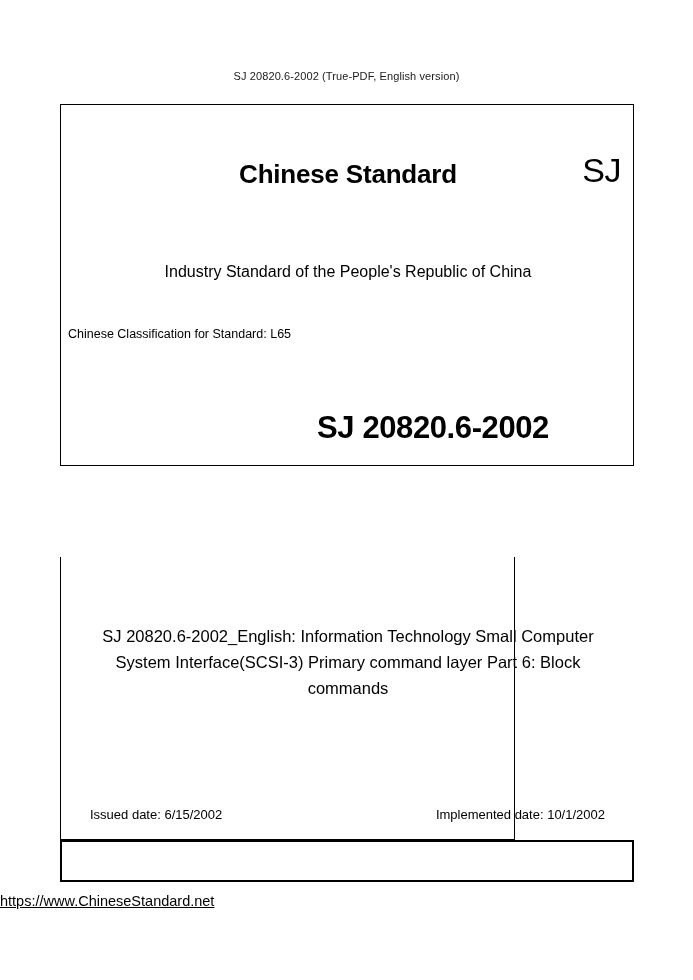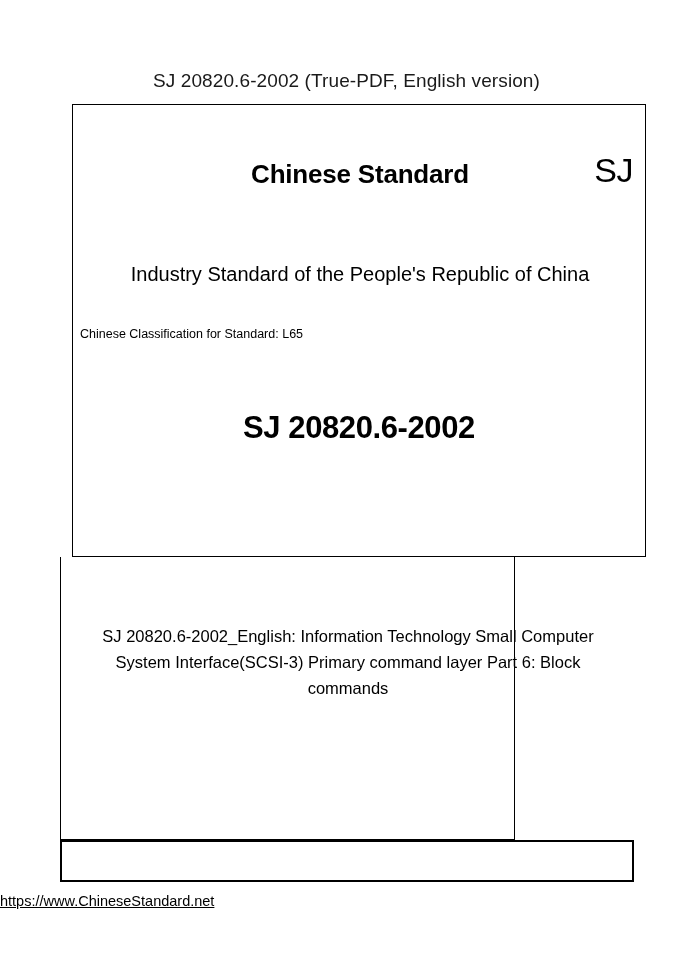--- a/index.html
+++ b/index.html
@@ -21,30 +21,30 @@
     top: 0;
     width: 693px;
     height: 980px;
   }
   .top-caption {
     position: absolute;
     left: 0;
     top: 70px;
     width: 693px;
     text-align: center;
-    font-size: 19px;
+    font-size: 11px;
     letter-spacing: 0.1px;
     color: #1a1a1a;
   }
   .frame {
     position: absolute;
-    left: 72px;
+    left: 60px;
     top: 104px;
     width: 574px;
-    height: 453px;
+    height: 362px;
     border: 1px solid #000000;
     box-sizing: border-box;
   }
   .frame-lower {
     position: absolute;
     left: 60px;
     top: 557px;
     width: 455px;
     height: 283px;
     border: 1px solid #000000;
@@ -84,34 +84,35 @@
     font-size: 34px;
     font-weight: normal;
     letter-spacing: -0.5px;
   }
   .subtitle {
     position: absolute;
     left: 0;
     top: 158px;
     width: 574px;
     text-align: center;
-    font-size: 20px;
+    font-size: 16px;
   }
   .classification {
     position: absolute;
     left: 7px;
     top: 222px;
     font-size: 12.5px;
     text-align: center;
   }
   .std-number {
     position: absolute;
     left: 0;
     top: 305px;
     width: 574px;
+    text-align: center;
     padding-left: 170px;
     box-sizing: border-box;
     font-size: 31px;
     font-weight: bold;
     letter-spacing: -0.4px;
   }
   .desc {
     position: absolute;
     left: 32px;
     top: 66px;
@@ -167,19 +168,23 @@
 
     <div class="classification">Chinese Classification for Standard: L65</div>
 
     <div class="std-number">SJ 20820.6-2002</div>
   </div>
 
   <div class="frame-lower">
 
     <div class="desc">SJ 20820.6-2002_English: Information Technology Small Computer System Interface(SCSI-3) Primary command layer Part 6: Block commands</div>
 
+    <div class="dates">
+      <div class="issued">Issued date: 6/15/2002</div>
+      <div class="implemented">Implemented date: 10/1/2002</div>
+    </div>
   </div>
 
   <div class="frame-bottom-bar"></div>
 
   <div class="footer-link">https://www.ChineseStandard.net</div>
 
 </div>
 
 </body></html>

